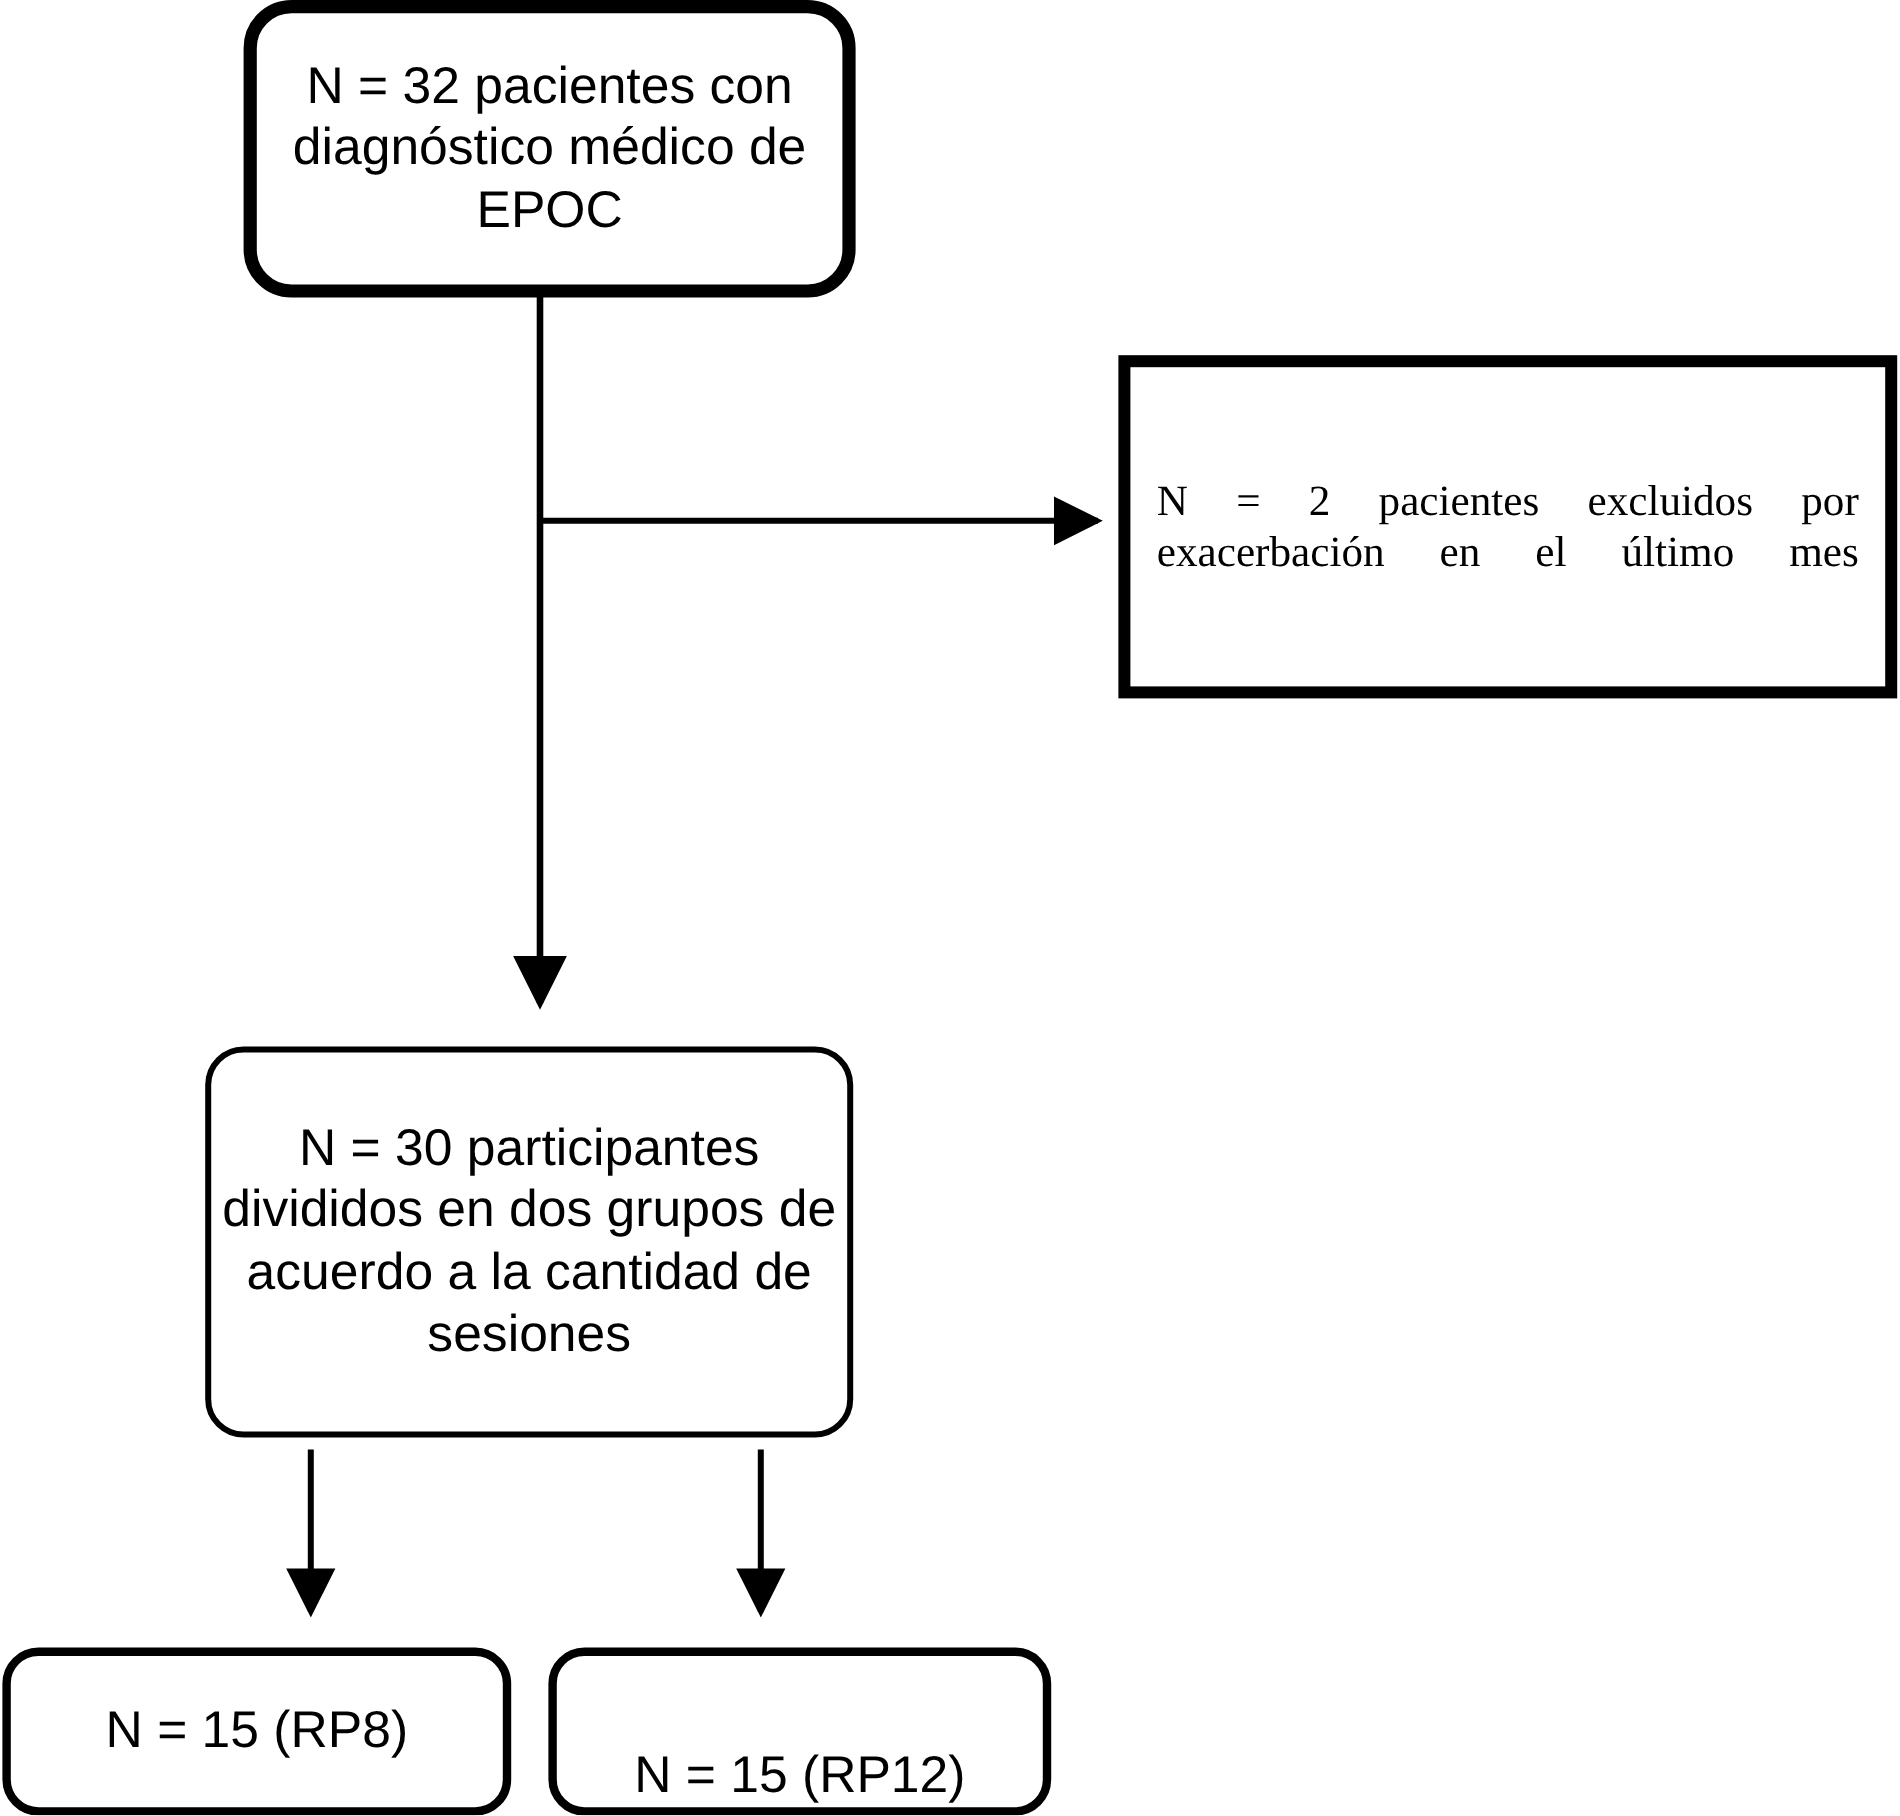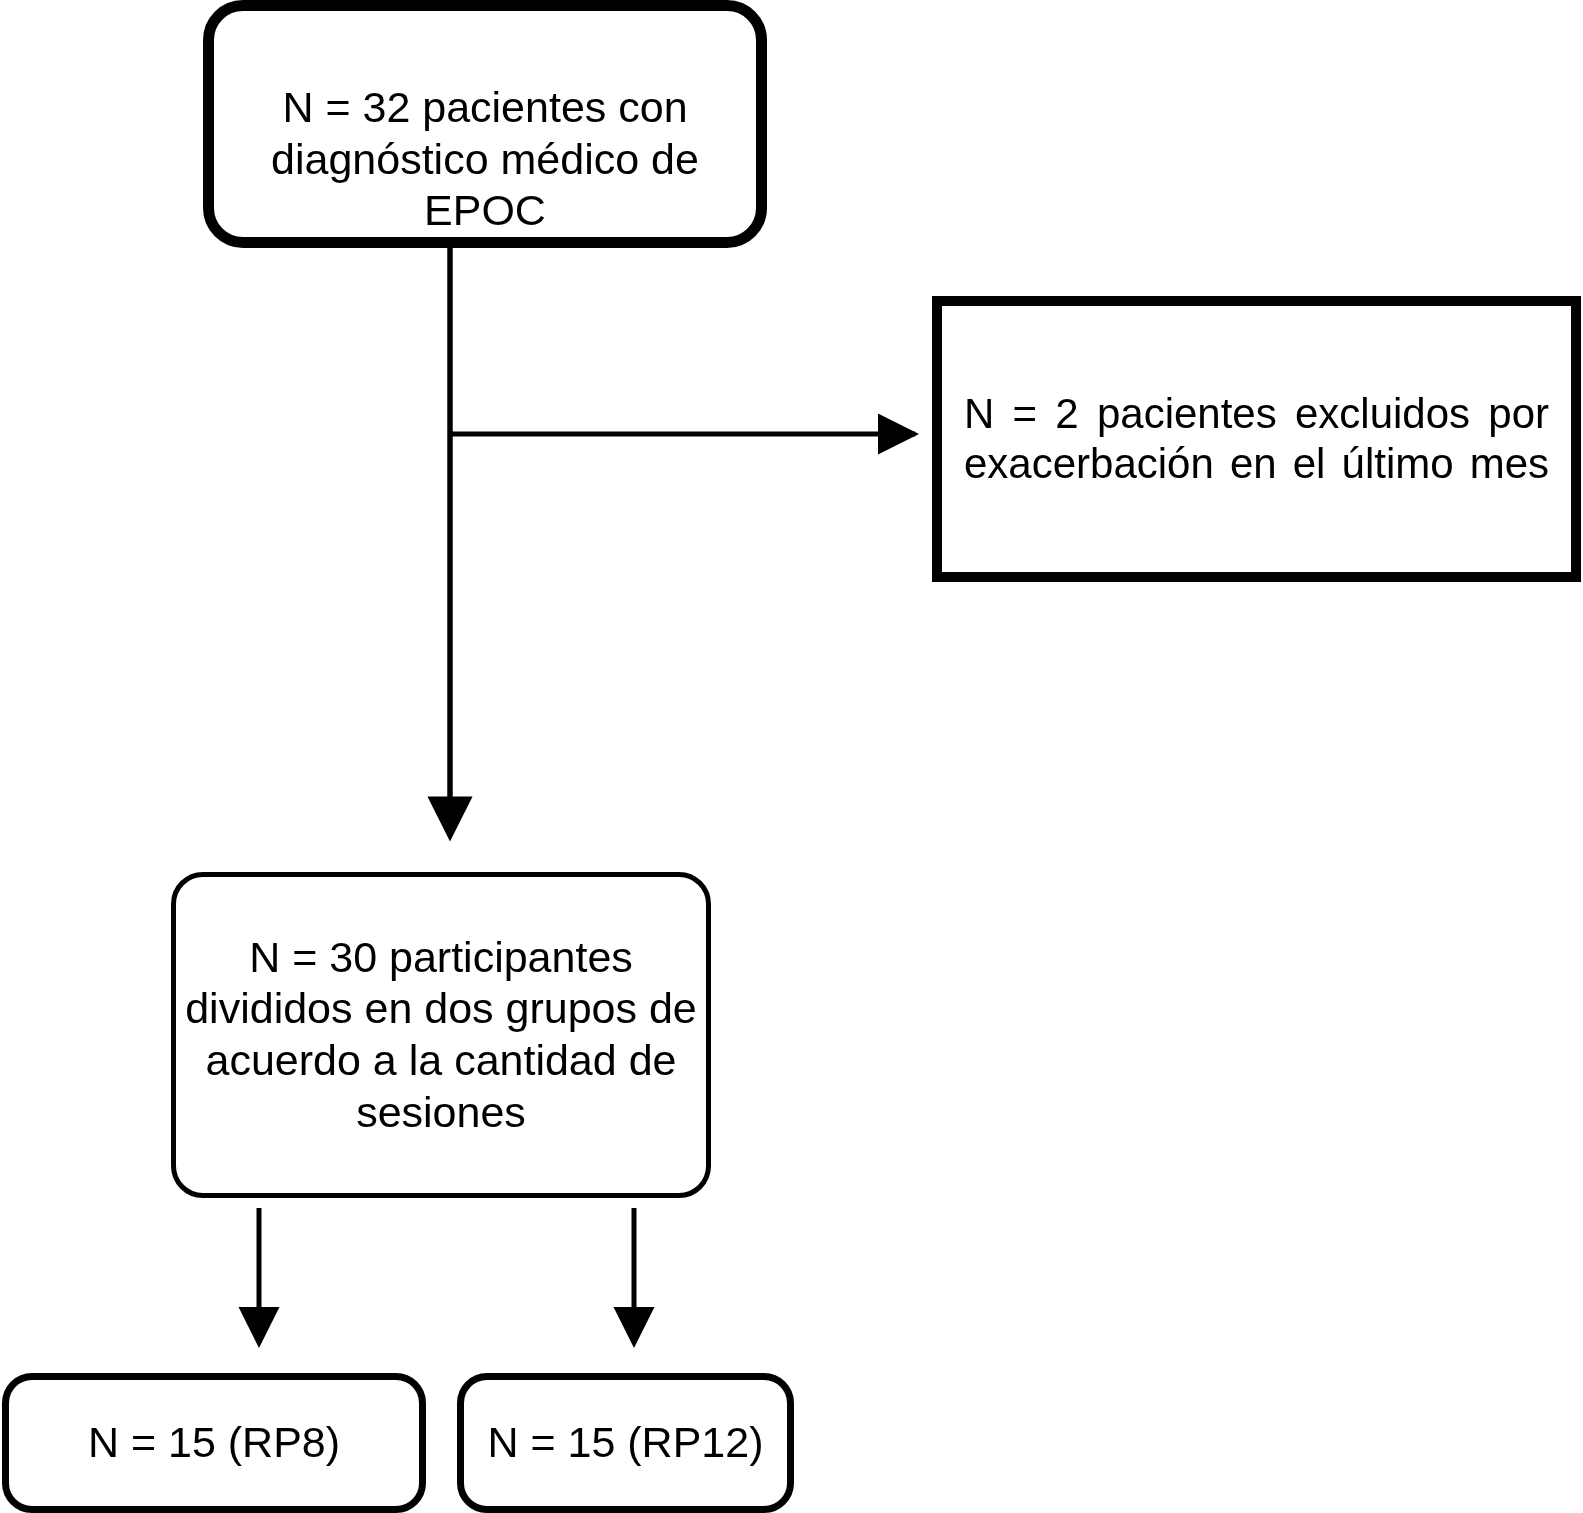--- a/index.html
+++ b/index.html
@@ -38,49 +38,49 @@
     text-align: center;
     line-height: 1.20;
     color: #000000;
     white-space: pre-line;
   }
 
   
   #node-enrolled {
     left: 203px;
     top: 0px;
-    width: 564px;
+    width: 510px;
     height: 248px;
     border: 11px solid #000000;
     border-radius: 40px;
-    align-items: flex-end;
   }
   #node-enrolled .node-text {
     font-size: 43px;
     padding: 0 22px;
   }
 
   
   #node-excluded {
     left: 932px;
     top: 296px;
     width: 649px;
     height: 286px;
     border: 10px solid #000000;
     border-radius: 0px;
     justify-content: flex-start;
   }
   #node-excluded .node-text {
-    font-size: 42px;
+    font-size: 36px;
     text-align: justify;
     text-align-last: justify;
     padding: 0 22px;
     width: 100%;
     box-sizing: border-box;
     white-space: normal;
+    font-family: Liberation Serif, serif;
   }
 
   
   #node-participants {
     left: 171px;
     top: 872px;
     width: 540px;
     height: 326px;
     border: 5px solid #000000;
     border-radius: 32px;
@@ -95,24 +95,25 @@
     left: 2px;
     top: 1373px;
     width: 424px;
     height: 140px;
     border: 7px solid #000000;
     border-radius: 30px;
   }
   #node-group-rp12 {
     left: 457px;
     top: 1373px;
-    width: 337px;
+    width: 419px;
     height: 140px;
     border: 7px solid #000000;
     border-radius: 30px;
+    align-items: flex-end;
   }
   #node-group-rp8 .node-text,
   #node-group-rp12 .node-text {
     font-size: 43px;
   }
 </style>
 </head>
 <body>
 
 <div id="diagram-root">

